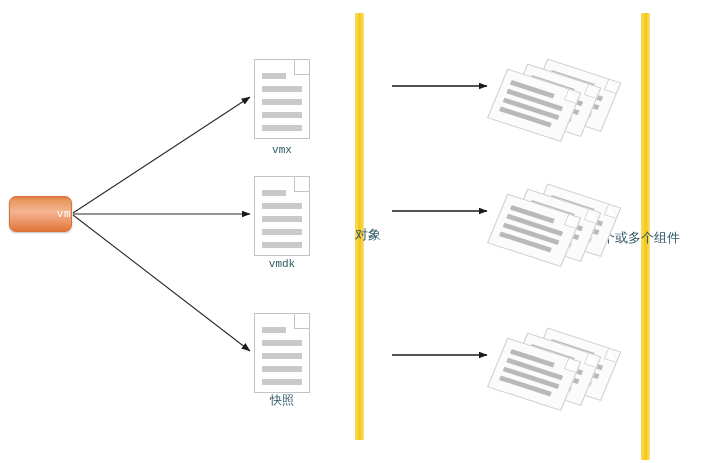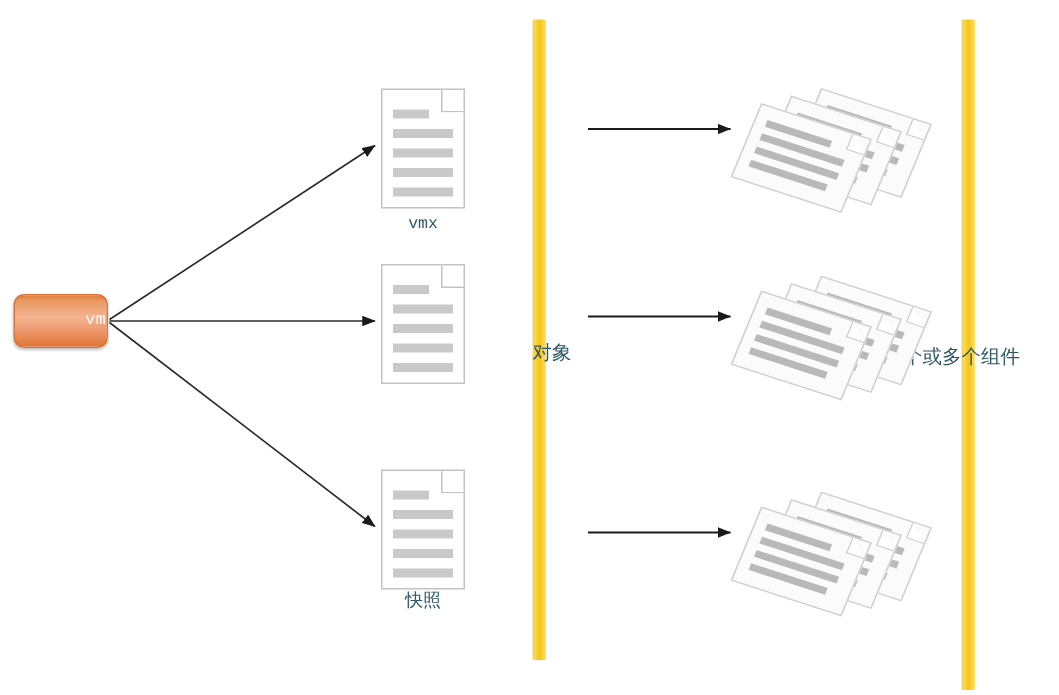--- a/index.html
+++ b/index.html
@@ -221,20 +221,21 @@
   <div class="doc" style="left:254px; top:176px;">
     <span class="fold"></span>
     <div class="lines">
       <div class="ln short"></div>
         <div class="ln"></div>
         <div class="ln"></div>
       <div class="ln"></div>
         <div class="ln"></div>
     </div>
   </div>
+  <div class="doc-label" style="left:222px; top:258px;">vmdk</div>
 
   <div class="doc" style="left:254px; top:313px;">
     <span class="fold"></span>
     <div class="lines">
       <div class="ln short"></div>
         <div class="ln"></div>
         <div class="ln"></div>
       <div class="ln"></div>
         <div class="ln"></div>
     </div>

